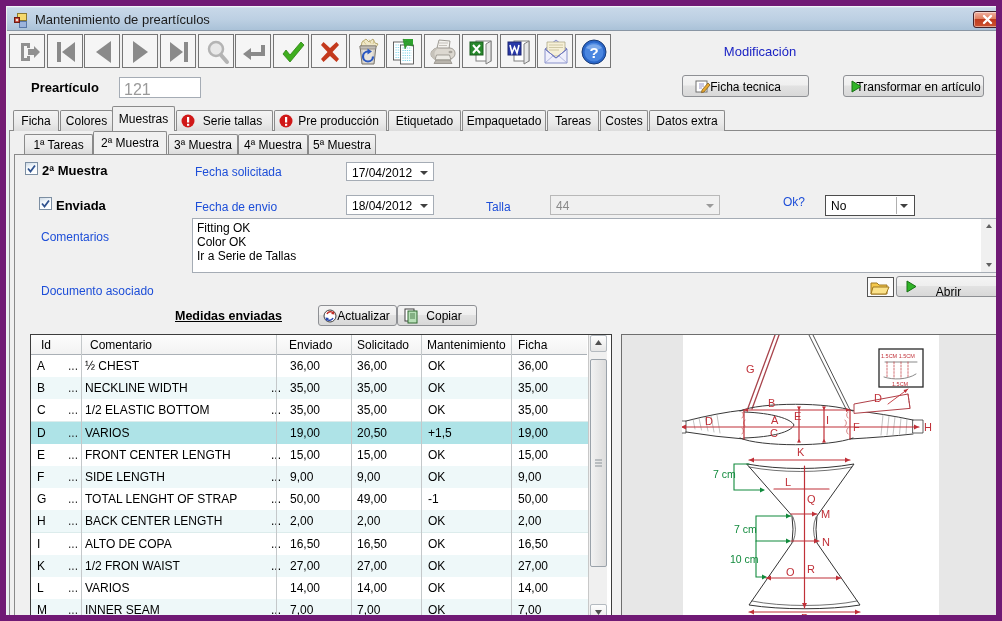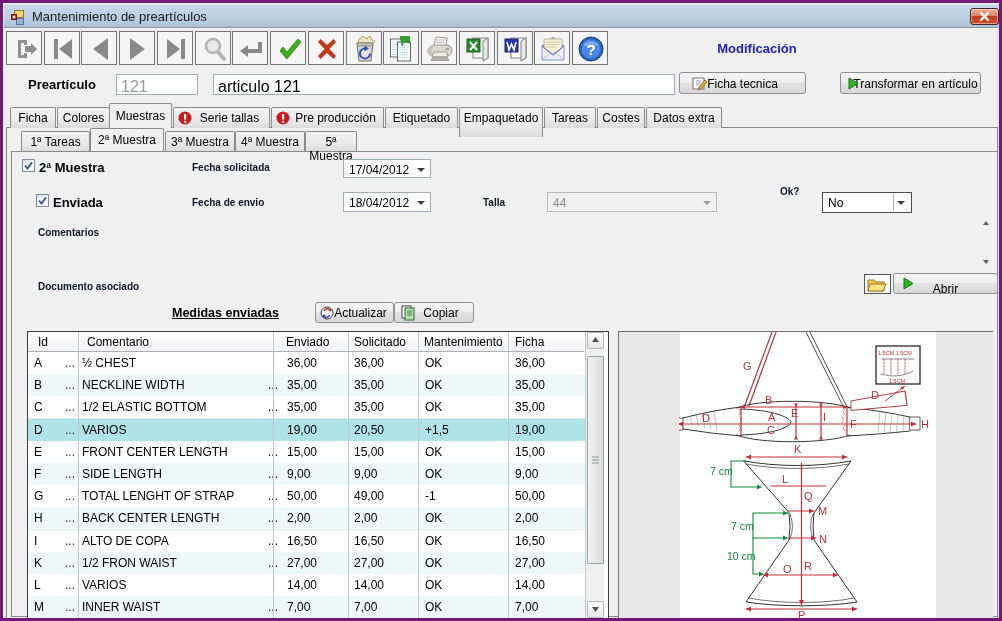--- a/index.html
+++ b/index.html
@@ -1,36 +1,36 @@
 <!DOCTYPE html>
 <html><head><meta charset="utf-8"><style>
 *{margin:0;padding:0;box-sizing:border-box}
 html,body{background:#fff}
 body{font-family:"Liberation Sans",sans-serif}
-#win{position:relative;width:1002px;height:621px;background:#f0f0f0;overflow:hidden;border:3px solid #701a75}
+#win{position:relative;width:1002px;height:621px;background:#f0f0f0;overflow:hidden;border:6px solid #701a75}
 .abs{position:absolute}
 #titlebar{left:1px;top:0;width:1000px;height:25px;background:linear-gradient(#fdfdfe,#c8d8e9 8%,#bdd0e3 55%,#aac2d8);border-bottom:1px solid #8996a4}
 #title{left:29px;top:6px;font-size:13px;color:#1c1c1c}
 #closebtn{left:967px;top:5px;width:29px;height:17px;background:linear-gradient(#f0b0a0 0%,#e08060 45%,#c03c1e 50%,#cc5230 100%);border:1px solid #43232a;border-radius:3px;box-shadow:inset 0 0 0 1px rgba(255,255,255,.45)}
 #frameL{left:1px;top:27px;width:3px;height:590px;background:#e8edf2}
 #frameR{left:994px;top:27px;width:7px;height:590px;background:linear-gradient(90deg,#dfe7ee,#b9daf0)}
 #frameB{left:1px;top:613px;width:1000px;height:7px;background:linear-gradient(#e9e2d2,#ddcfae)}
 #client{left:4px;top:27px;width:990px;height:586px;background:#f0f0f0}
 
 .tbtn{position:absolute;top:1px;width:36px;height:34px;background:#f5f5f5;border:1px solid #757575}
 .tbtn svg{position:absolute;left:4px;top:3px}
-#modif{position:absolute;left:600px;top:11px;width:300px;text-align:center;font-weight:bold;font-size:13px;color:#1b23c4}
+#modif{position:absolute;left:600px;top:11px;width:300px;text-align:center;font-weight:normal;font-size:13px;color:#1b23c4}
 
 .tbox{position:absolute;background:#fff;border:1px solid #a5acb5;font-size:16px;color:#000;padding:3px 0 0 4px}
 .btn7{position:absolute;background:linear-gradient(#f4f4f4,#efefef 45%,#e2e2e2 50%,#d8d8d8);border:1px solid #8e9094;border-radius:3px;font-size:12px;color:#000;text-align:center}
 
 .tab{position:absolute;background:linear-gradient(#f3f3f3,#eaeaea 60%,#dcdcdc);border:1px solid #8a8a8a;border-bottom:none;border-radius:2px 2px 0 0;font-size:12px;color:#000;text-align:center}
 .tabsel{background:#f0f0f0;z-index:5}
 .page{position:absolute;background:#f0f0f0;border:1px solid #8a8a8a}
-.bluelbl{position:absolute;font-weight:bold;font-size:10px;color:#0f172a}
+.bluelbl{position:absolute;font-weight:normal;font-size:12px;color:#1d4ed8}
 .blklbl{position:absolute;font-weight:bold;font-size:13px;color:#000}
 .combo{position:absolute;background:#fff;border:1px solid #a5acb5;font-size:12px;padding:3px 0 0 5px}
 .combo .arr{position:absolute;right:5px;top:8px;width:0;height:0;border-left:4px solid transparent;border-right:4px solid transparent;border-top:4px solid #404040}
 .cbx{position:absolute;width:13px;height:13px;background:linear-gradient(160deg,#cdd9e5,#f6fafd 40%,#fff);border:1px solid #7c8ea2}
 .hc{position:absolute;top:3px;color:#000}
 .vline{position:absolute;top:0;width:1px;height:286px;background:#c4c8ca}
 .grow{position:absolute;left:0;width:557px;height:23px;font-size:12px;border-bottom:1px solid #dcecec}
 .grow span{position:absolute;top:4px;white-space:nowrap}
 .c0{left:6px}.c1{left:37px;color:#303030}.c2{left:54px}.c3{left:240px}.c4{left:259px}.c5{left:326px}.c6{left:397px}.c7{left:487px}
 </style></head><body>
@@ -166,21 +166,20 @@
             <circle cx="14" cy="14" r="9.5" fill="#4a86e0"></circle>
             <path d="M6 10a9.5 8 0 0 1 16 0c-5 2.5-11 2.5-16 0z" fill="#88b2ec" opacity=".8"></path>
             <text x="14" y="20" font-family="Liberation Sans" font-size="15" font-weight="bold" fill="#fff" text-anchor="middle">?</text>
           </svg>
         </div>
    </div>
    <div id="modif">Modificación</div>
 
    <div class="blklbl" style="left:21px;top:47px">Preartículo</div>
    <div class="tbox" style="left:109px;top:44px;width:82px;height:21px;color:#9a9a9a">121</div>
-   <div class="tbox" style="left:206px;top:44px;width:462px;height:21px">articulo 121</div>
    <div class="btn7" style="left:672px;top:42px;width:127px;height:22px;padding-top:4px">
      <svg style="position:absolute;left:12px;top:3px" width="16" height="15" viewBox="0 0 16 15">
           <rect x="1" y="2" width="11" height="11" fill="#fff" stroke="#707070"></rect>
           <path d="M4 5h5M4 7h5M4 9h3" stroke="#9898c8" stroke-width="1"></path>
           <path d="M7 11L13 4l2 2-6 7-2.5.6z" fill="#e8a830" stroke="#806020" stroke-width=".8"></path>
         </svg>
      Ficha tecnica</div>
    <div class="btn7" style="left:833px;top:42px;width:141px;height:22px;padding-top:4px">
      <svg style="position:absolute;left:6px;top:4px" width="13" height="13" viewBox="0 0 13 13">
           <polygon points="2,1 11,6.5 2,12" fill="#30b428" stroke="#187014"></polygon>
@@ -195,55 +194,56 @@
           <circle cx="7" cy="7" r="6.5" fill="#d01818"></circle>
           <rect x="6" y="3" width="2.2" height="5.5" fill="#fff"></rect>
           <rect x="6" y="9.8" width="2.2" height="2" fill="#fff"></rect>
         </svg><span style="margin-left:16px">Serie tallas</span></div>
    <div class="tab" style="left:264px;top:77px;width:113px;height:21px;padding-top:3px"><svg style="position:absolute;left:4px;top:3px" width="14" height="14" viewBox="0 0 14 14">
           <circle cx="7" cy="7" r="6.5" fill="#d01818"></circle>
           <rect x="6" y="3" width="2.2" height="5.5" fill="#fff"></rect>
           <rect x="6" y="9.8" width="2.2" height="2" fill="#fff"></rect>
         </svg><span style="margin-left:16px">Pre producción</span></div>
    <div class="tab" style="left:378px;top:77px;width:73px;height:21px;padding-top:3px">Etiquetado</div>
-   <div class="tab" style="left:452px;top:77px;width:84px;height:30px;padding-top:3px">Empaquetado</div>
+   <div class="tab" style="left:452px;top:77px;width:84px;height:21px;padding-top:3px">Empaquetado</div>
    <div class="tab" style="left:537px;top:77px;width:52px;height:21px;padding-top:3px">Tareas</div>
    <div class="tab" style="left:590px;top:77px;width:48px;height:21px;padding-top:3px">Costes</div>
    <div class="tab" style="left:639px;top:77px;width:76px;height:21px;padding-top:3px">Datos extra</div>
 
    <div class="page" style="left:4px;top:121px;width:987px;height:466px"></div>
    <div class="tab" style="left:14px;top:101px;width:69px;height:20px;padding-top:3px;font-size:12px">1ª Tareas</div>
    <div class="tab tabsel" style="left:83px;top:98px;width:74px;height:23px;padding-top:4px">2ª Muestra</div>
    <div class="tab" style="left:158px;top:101px;width:70px;height:20px;padding-top:3px">3ª Muestra</div>
    <div class="tab" style="left:228px;top:101px;width:70px;height:20px;padding-top:3px">4ª Muestra</div>
-   <div class="tab" style="left:298px;top:101px;width:52px;height:20px;padding-top:3px">5ª Muestra</div>
+   <div class="tab" style="left:298px;top:101px;width:68px;height:20px;padding-top:3px">5ª Muestra</div>
 
    <div class="cbx" style="left:15px;top:129px">
         <svg width="11" height="11" viewBox="0 0 11 11" style="position:absolute;left:0;top:0">
           <path d="M2 5.5l2.5 3L9 2.5" fill="none" stroke="#31538f" stroke-width="1.8"></path>
         </svg>
       </div>
    <div class="blklbl" style="left:32px;top:130px">2ª Muestra</div>
    <div class="bluelbl" style="left:185px;top:132px">Fecha solicitada</div>
    <div class="combo" style="left:336px;top:129px;width:88px;height:19px">17/04/2012<span class="arr"></span></div>
 
    <div class="cbx" style="left:29px;top:164px">
         <svg width="11" height="11" viewBox="0 0 11 11" style="position:absolute;left:0;top:0">
           <path d="M2 5.5l2.5 3L9 2.5" fill="none" stroke="#31538f" stroke-width="1.8"></path>
         </svg>
       </div>
    <div class="blklbl" style="left:46px;top:165px">Enviada</div>
    <div class="bluelbl" style="left:185px;top:167px">Fecha de envio</div>
    <div class="combo" style="left:336px;top:162px;width:88px;height:20px">18/04/2012<span class="arr"></span></div>
    <div class="bluelbl" style="left:476px;top:167px">Talla</div>
    <div class="combo" style="left:540px;top:162px;width:170px;height:20px;background:#f0f0f0;color:#8a8a8a;border-color:#b8b8b8">44<span class="arr" style="border-top-color:#9a9a9a"></span></div>
-   <div class="bluelbl" style="left:773px;top:156px">Ok?</div>
+   <div class="bluelbl" style="left:773px;top:162px">Ok?</div>
    <div class="combo" style="left:815px;top:162px;width:90px;height:21px;border:1px solid #4c4c4c">No<span class="arr" style="right:6px"></span><span style="position:absolute;right:17px;top:1px;bottom:1px;border-left:1px solid #b0b0b0"></span></div>
 
    <div class="bluelbl" style="left:31px;top:197px">Comentarios</div>
+   <div class="tbox" style="left:182px;top:185px;width:806px;height:55px;font-size:12px;line-height:14px;padding-top:2px">Fitting OK<br>Color OK<br>Ir a Serie de Tallas</div>
    <div class="abs" style="left:971px;top:186px;width:16px;height:53px;background:#f0f0f0">
      <svg width="16" height="53">
           <polygon points="8,5 11,9 5,9" fill="#606060"></polygon>
           <polygon points="8,48 11,44 5,44" fill="#606060"></polygon>
         </svg>
    </div>
 
    <div class="bluelbl" style="left:31px;top:251px">Documento asociado</div>
    <div class="abs" style="left:857px;top:244px;width:27px;height:20px;background:#fcfcfc;border:1px solid #555">
      <svg width="20" height="15" style="position:absolute;left:2px;top:2px" viewBox="0 0 20 15">
@@ -387,21 +387,21 @@
           <span class="c1">...</span>
           <span class="c2">VARIOS</span>
           <span class="c4">14,00</span>
           <span class="c5">14,00</span>
           <span class="c6">OK</span>
           <span class="c7">14,00</span>
         </div>
      <div class="grow" style="top:264px;background:#eef8f9">
           <span class="c0">M</span>
           <span class="c1">...</span>
-          <span class="c2">INNER WAIST</span>
+          <span class="c2">INNER SEAM</span>
           <span class="c3">...</span>
           <span class="c4">7,00</span>
           <span class="c5">7,00</span>
           <span class="c6">OK</span>
           <span class="c7">7,00</span>
         </div>
      <div class="vline" style="left:50px"></div>
      <div class="vline" style="left:245px"></div>
      <div class="vline" style="left:320px"></div>
      <div class="vline" style="left:390px"></div>

